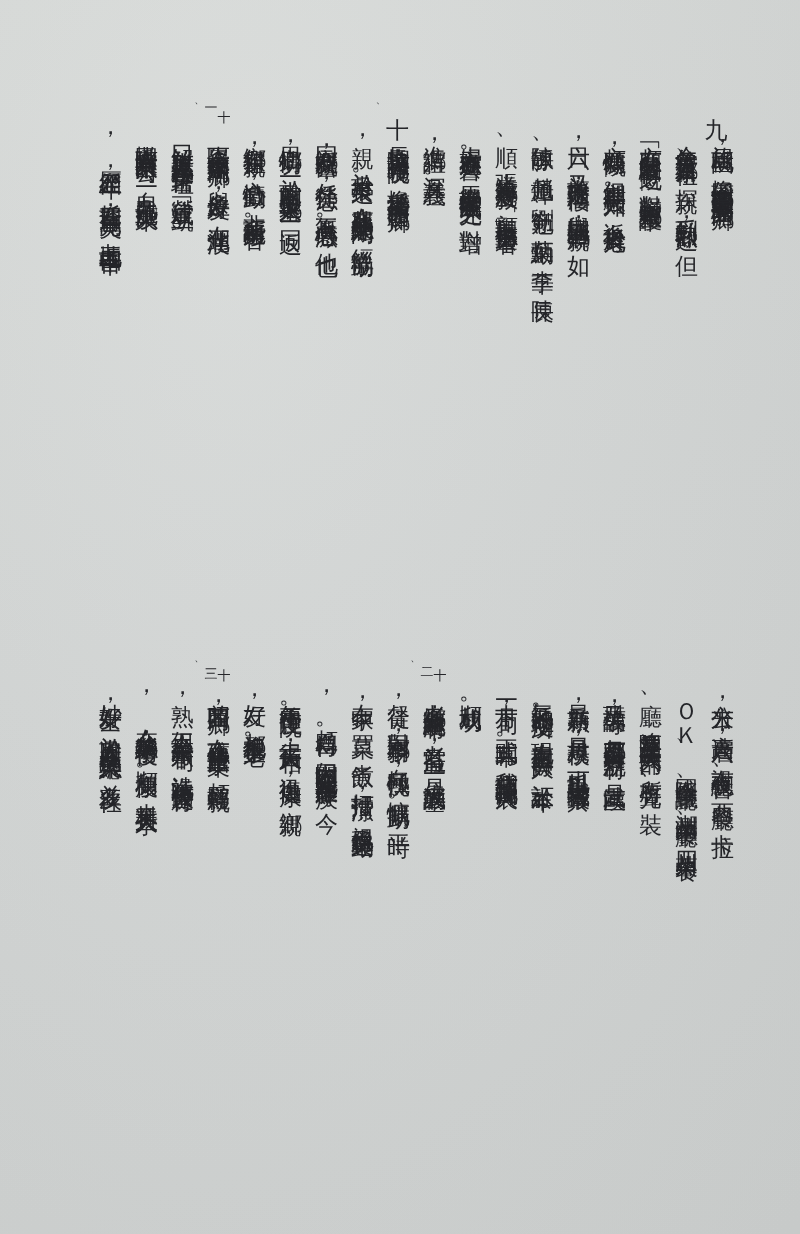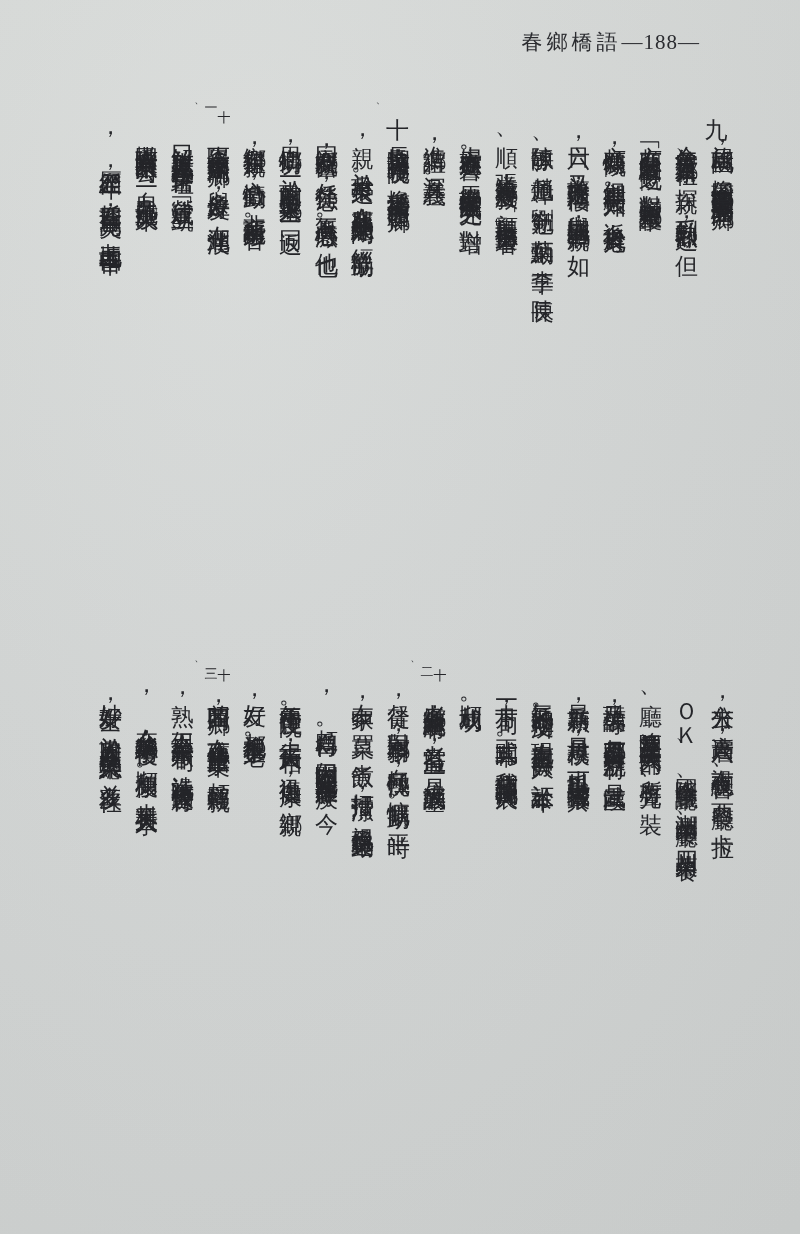--- a/index.html
+++ b/index.html
@@ -55,23 +55,20 @@
   }
   .num span{display:block;}
   .num.single span{font-size:23px;}
   .num.stacked span{font-size:13px; margin-bottom:-2px;}
   .num span.num-comma{font-size:11px; margin-top:1px; opacity:.85;}
 </style>
 </head>
 <body>
 
 <div class="page">
-  <div class="header">
-    <span>春鄉橋語</span><span class="pageno">—188—</span>
-  </div>
   <section class="block block-upper">
       <div class="col"><span class="num single">
           <span>九</span>
         </span><span class="txt">旅居桃園，擔任同鄉會榮譽理事的馬雲龍同鄉，</span></div>
       <div class="col"><span class="txt">今年曾首度返鄉祭祖、探親。受到熱烈歡迎，但</span></div>
       <div class="col"><span class="txt">亦頗有「白髮故園行」之慨。對捐贈家鄉救護車</span></div>
       <div class="col"><span class="txt">亦頗爲慷慨，但卻爲善不願人知。返台後於七月</span></div>
       <div class="col"><span class="txt">六日，又於中壢珠江酒樓，與桃園地區鄉親，如</span></div>
       <div class="col"><span class="txt">陳敏靜、趙佩璋、劉守勉、葉炳勳、李華、陳長</span></div>
       <div class="col"><span class="txt">順、張道生等鄉親餐敘，顏「班長」嘉德與筆者</span></div>

